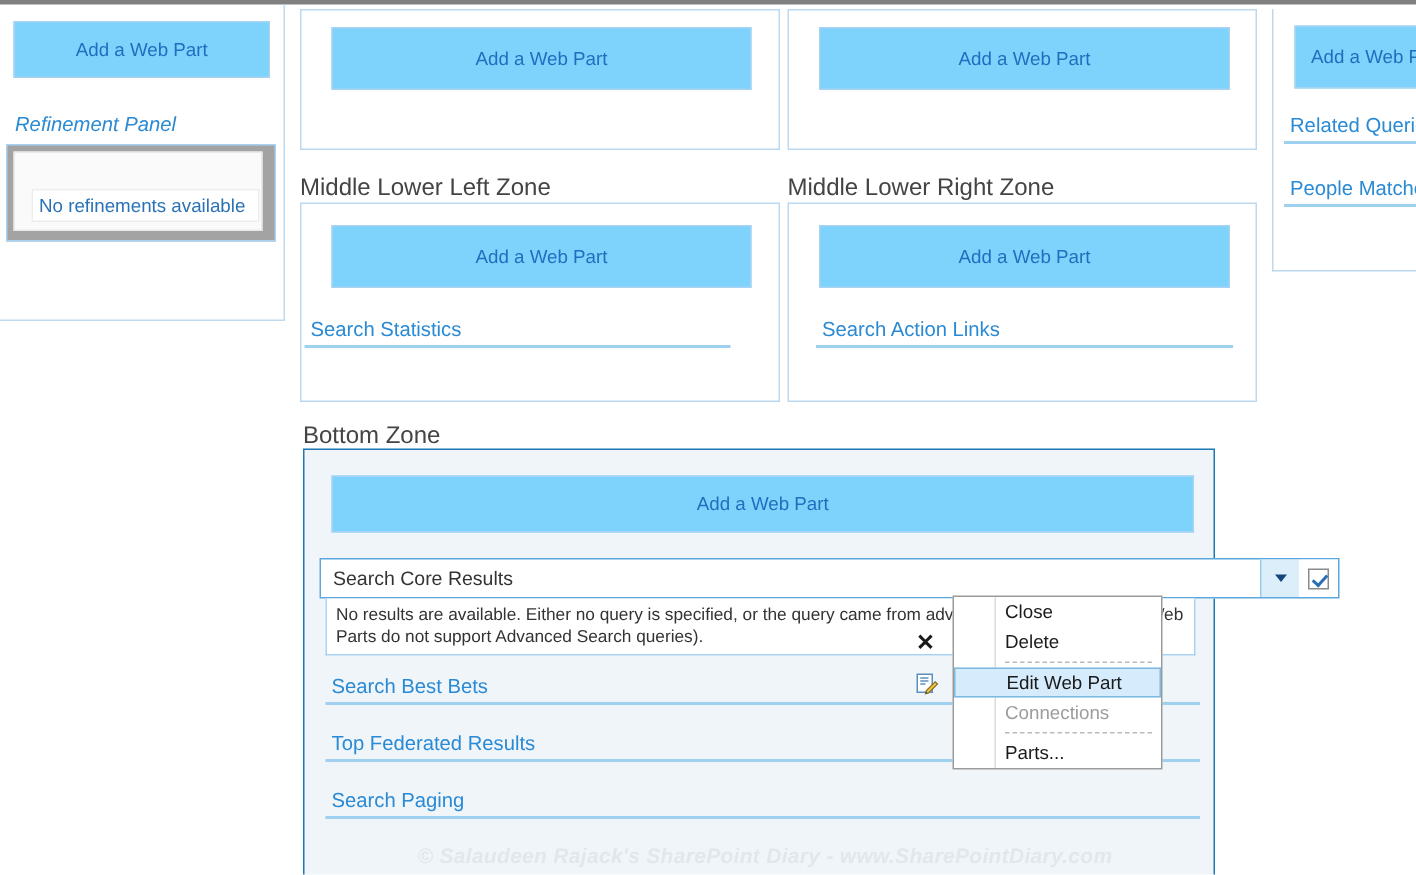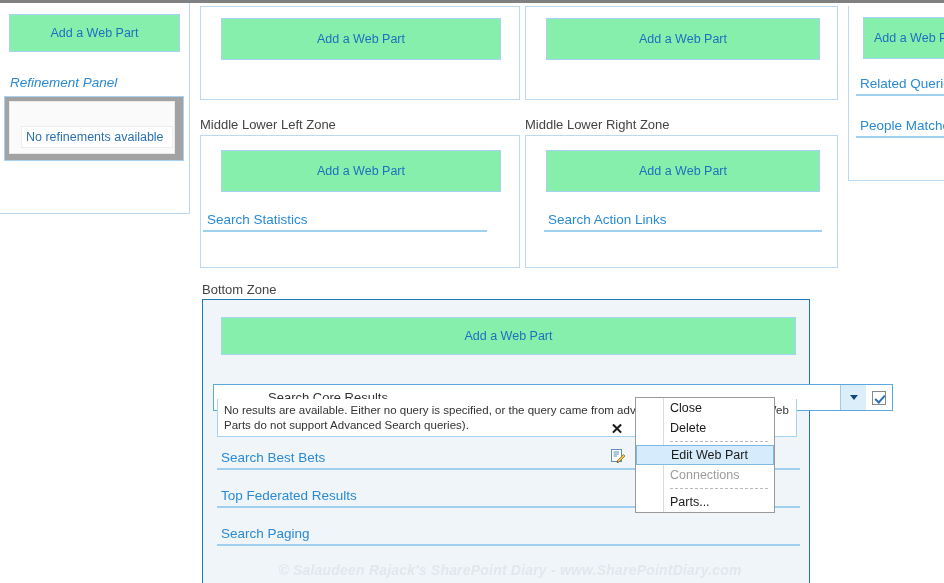--- a/index.html
+++ b/index.html
@@ -12,36 +12,36 @@
   #page {
     position: relative;
     width: 944px; height: 583px;
     background: #ffffff;
     border-top: 3px solid #808080;
   }
 
   
   .addwp {
     border: 1px solid #a7d2f2;
-    background: #86efac;
+    background: #7dd3fc;
     color: #1f6fbf;
     font-size: 12.5px;
     display: flex; align-items: center; justify-content: center;
     cursor: pointer;
   }
   .wp-title {
     color: #2a8ad4;
     font-size: 13.5px;
     padding: 2px 4px 3px 4px;
     border-bottom: 2px solid #9fd0ef;
     cursor: pointer;
     white-space: nowrap;
   }
   .zone-label {
-    font-size: 13px;
+    font-size: 16px;
     color: #444444;
     padding-bottom: 2px;
     white-space: nowrap;
   }
   .zone-box { border: 1px solid #bcd9f0; background: #ffffff; }
 
   
   #left-col {
     position: absolute; left: 0; top: 0; width: 190px; height: 211px;
     border-right: 1px solid #bcd9f0;
@@ -93,23 +93,23 @@
   #bottom-lbl { position: absolute; left: 202px; top: 279px; }
   #bottom-zone {
     position: absolute; left: 202px; top: 296px; width: 608px; height: 287px;
     border: 1px solid #1f78b4; background: #f0f5fa;
   }
   #bottom-addwp { position: absolute; left: 18px; top: 17px; width: 575px; height: 38px; }
 
   
   #scr-wrap { position: absolute; left: 10px; top: 72px; width: 588px; height: 65px; }
   #scr-header {
-    position: absolute; left: 0; top: 12px; width: 680px; height: 27px;
+    position: absolute; left: 0; top: 0; width: 680px; height: 27px;
     border: 1px solid #5ba7de; background: #ffffff;
-    display: flex; align-items: center; padding-left: 46px;
+    display: flex; align-items: center;
   }
   #scr-title {
     flex: 1; padding-left: 8px; color: #333333; font-size: 13px;
   }
   #scr-menu-btn {
     width: 26px; height: 25px;
     background: #ddeefb; border-left: 1px solid #9ccdee;
     display: flex; align-items: center; justify-content: center;
     cursor: pointer;
   }

